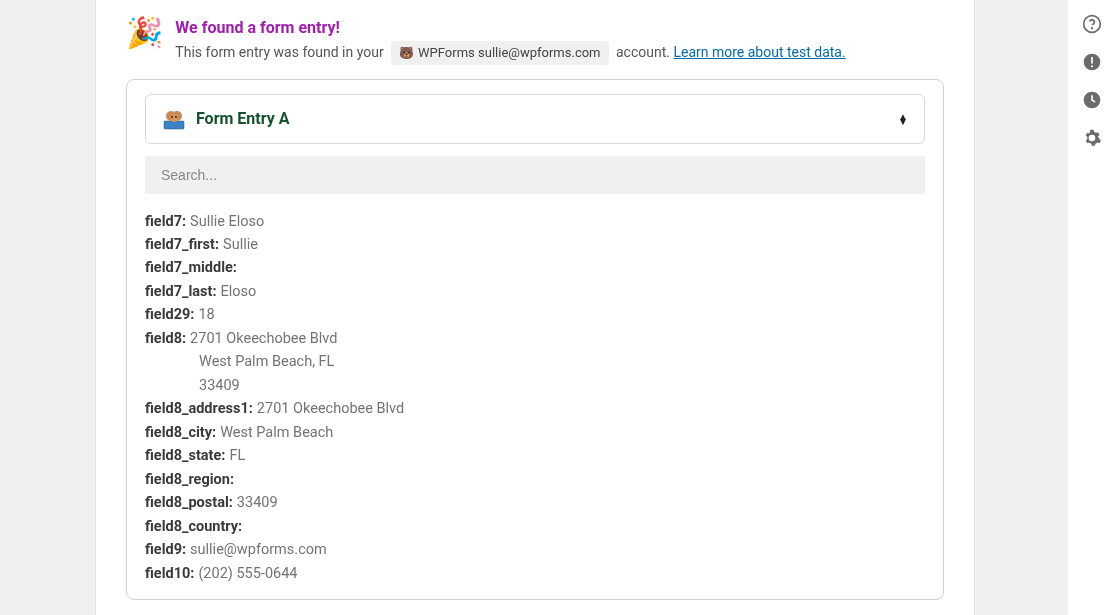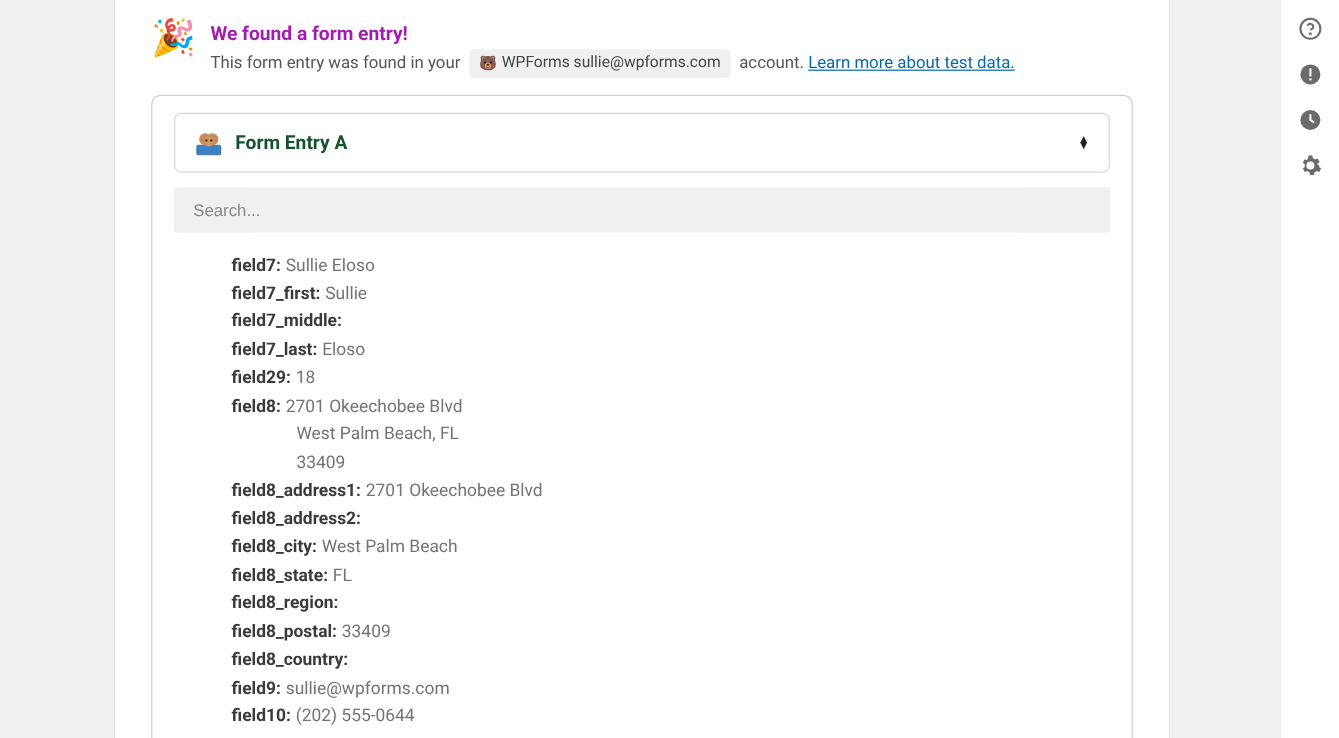--- a/index.html
+++ b/index.html
@@ -119,21 +119,20 @@
       margin-bottom: 16px;
       outline: none;
     }
     .search-box::placeholder {
       color: #888;
     }
     .field-list {
       font-size: 14.5px;
       line-height: 1.62;
       color: #444;
-      margin-left: 48px;
     }
     .field-row {
       display: flex;
       align-items: flex-start;
     }
     .field-label {
       font-weight: 700;
       color: #3a3a3a;
     }
     .field-value {
@@ -240,24 +239,20 @@
           <span class="field-value">West Palm Beach, FL</span>
         </div>
         <div class="field-row indented">
           <span class="field-value">33409</span>
         </div>
         <div class="field-row">
           <span class="field-label">field8_address1:</span>
           <span class="field-value">2701 Okeechobee Blvd</span>
         </div>
         <div class="field-row">
-          <span class="field-label">field8_address2:</span>
-          <span class="field-value"></span>
-        </div>
-        <div class="field-row">
           <span class="field-label">field8_city:</span>
           <span class="field-value">West Palm Beach</span>
         </div>
         <div class="field-row">
           <span class="field-label">field8_state:</span>
           <span class="field-value">FL</span>
         </div>
         <div class="field-row">
           <span class="field-label">field8_region:</span>
           <span class="field-value"></span>

